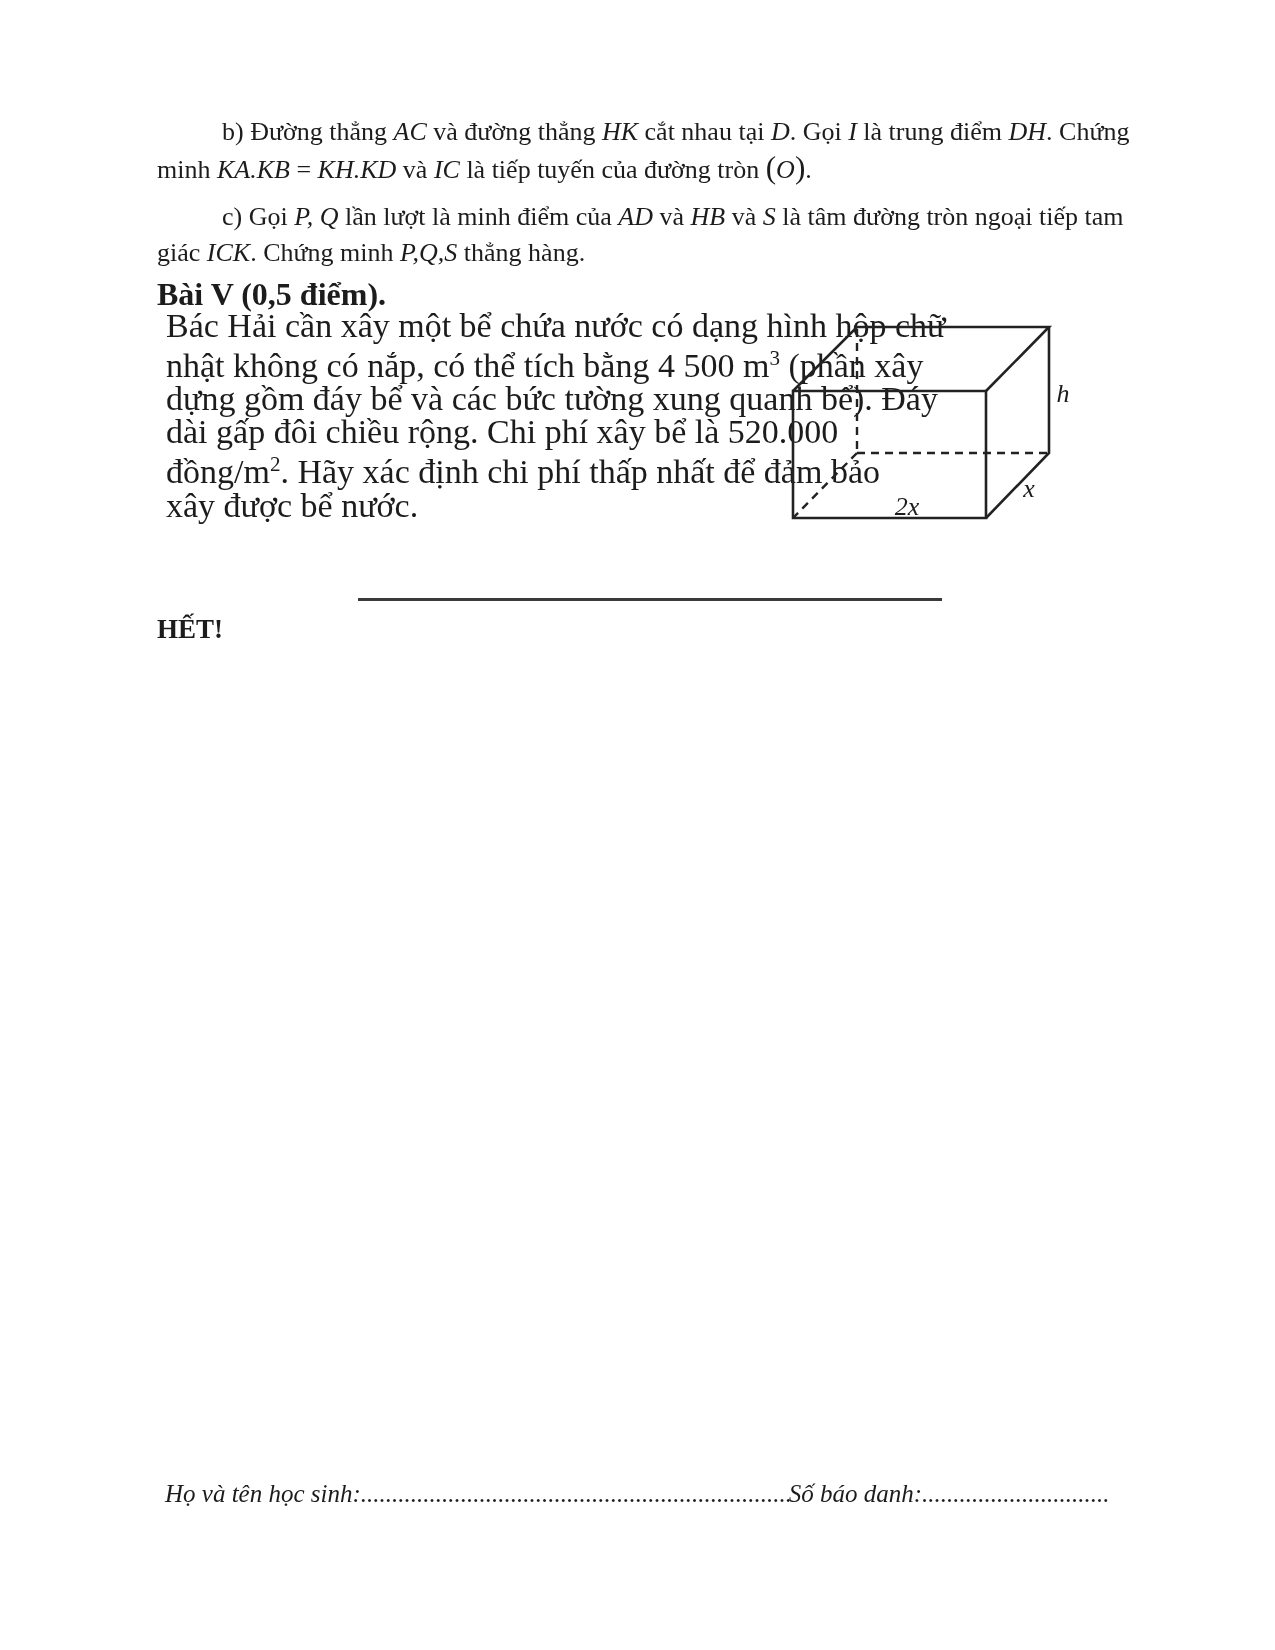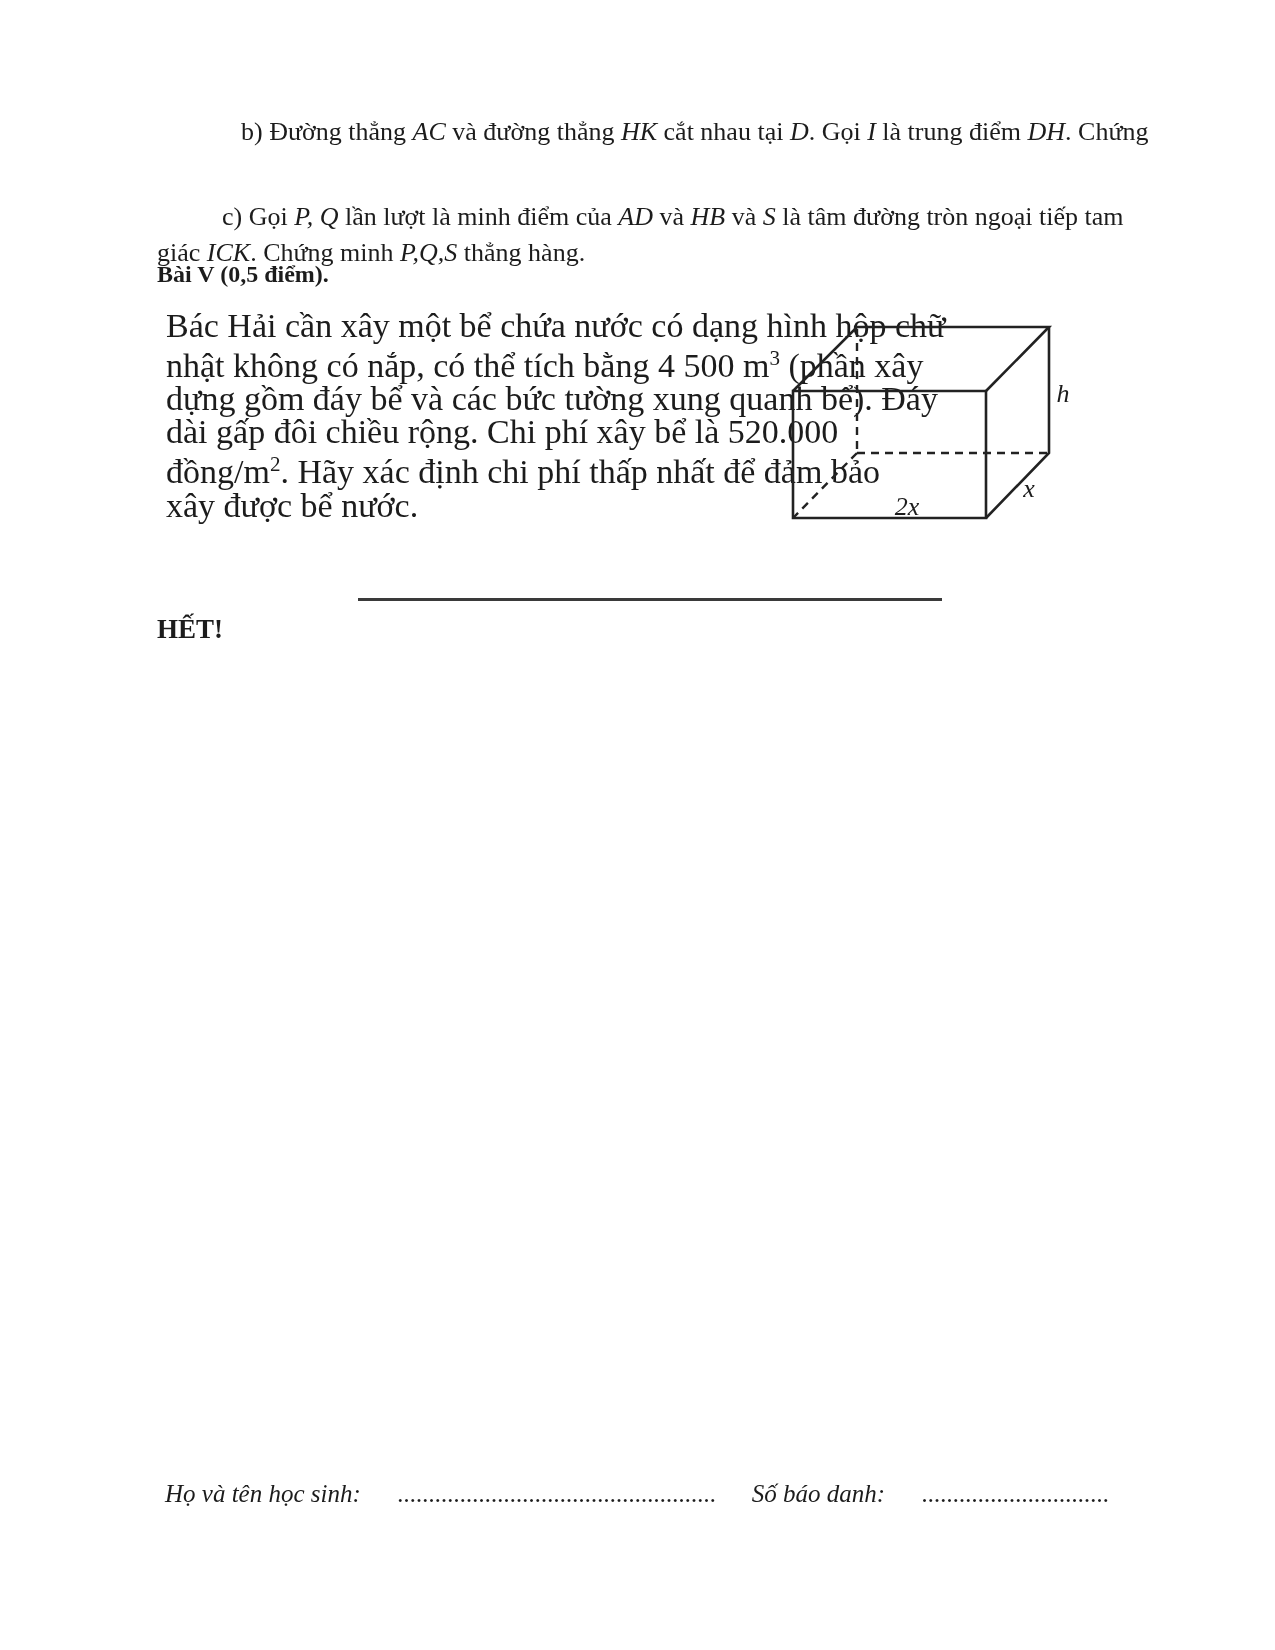--- a/index.html
+++ b/index.html
@@ -16,44 +16,45 @@
   
   .tline { white-space:nowrap; }
   .just  { text-align:justify; text-align-last:justify; text-justify:inter-word; }
   .indent{ text-indent:65px; }
   .s-r   { }
   .s-i   { font-style:italic; }
   .s-b   { font-weight:bold; }
   .s-sup { vertical-align:super; font-size:0.62em; }
   .s-big { font-size:1.2em; }
 
-  #para-b   { left:157px; top:114px;  width:961px; font-size:26px; line-height:36px;margin-left:19px; }
+  #para-b   { left:157px; top:114px;  width:961px; font-size:26px; line-height:36px; }
   #para-c   { left:157px; top:199px;  width:961px; font-size:26px; line-height:36px; }
-  #heading  { left:157px; top:256px;  width:961px; font-size:24px; line-height:36px; }
+  #heading  { left:157px; top:276px;  width:961px; font-size:32px; line-height:36px; }
   #problem-text { left:166px; top:309px; width:550px; font-size:34px; line-height:33px; }
 
   #figure   { left:745px; top:305px; width:345px; height:228px; }
   .fig-label { font:italic 26px "Liberation Serif", serif; fill:#1c1c1c; }
 
   #rule { left:358px; top:598px; width:584px; height:3px; background:#3a3a3a; }
   #het  { left:157px; top:611px; width:961px; text-align:left;
           font-size:27px; font-weight:bold; line-height:36px; }
 
   #footer { left:165px; right:167px; top:1477px; display:flex;
-            font-style:italic; font-size:25px; line-height:33px;gap:37px; }
+            font-style:italic; font-size:25px; line-height:33px; }
   .f-label  { flex:0 0 auto; }
   .f-leader { overflow:hidden; white-space:nowrap; }
   .grow { flex:1 1 auto; }
   .sbd  { flex:0 0 186px; }
 </style>
 </head>
 <body>
 
 <div id="para-b" class="block">
     <div class="tline just indent"><span class="s-r">b) Đường thẳng </span><span class="s-i">AC</span><span class="s-r"> và đường thẳng </span><span class="s-i">HK</span><span class="s-r"> cắt nhau tại </span><span class="s-i">D</span><span class="s-r">. Gọi </span><span class="s-i">I</span><span class="s-r"> là trung điểm </span><span class="s-i">DH</span><span class="s-r">. Chứng</span></div>
+    <div class="tline"><span class="s-r">minh </span><span class="s-i">KA.KB</span><span class="s-r"> = </span><span class="s-i">KH.KD</span><span class="s-r"> và </span><span class="s-i">IC</span><span class="s-r"> là tiếp tuyến của đường tròn </span><span class="s-big">(</span><span class="s-i">O</span><span class="s-big">)</span><span class="s-r">.</span></div>
   </div>
 
 <div id="para-c" class="block">
     <div class="tline just indent"><span class="s-r">c) Gọi </span><span class="s-i">P, Q</span><span class="s-r"> lần lượt là minh điểm của </span><span class="s-i">AD</span><span class="s-r"> và </span><span class="s-i">HB</span><span class="s-r"> và </span><span class="s-i">S</span><span class="s-r"> là tâm đường tròn ngoại tiếp tam</span></div>
     <div class="tline"><span class="s-r">giác </span><span class="s-i">ICK</span><span class="s-r">. Chứng minh </span><span class="s-i">P,Q,S</span><span class="s-r"> thẳng hàng.</span></div>
   </div>
 
 <div id="heading" class="block">
     <div class="tline"><span class="s-b">Bài V (0,5 điểm).</span></div>
   </div>

